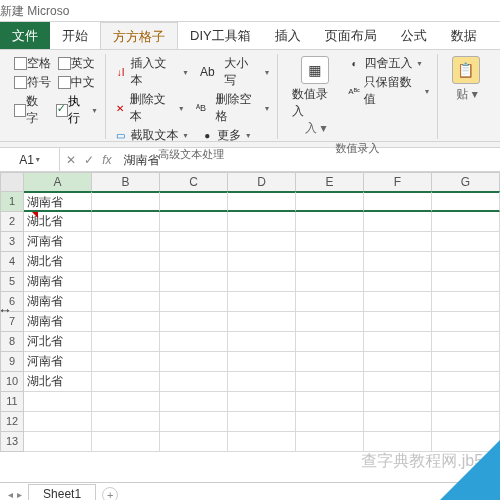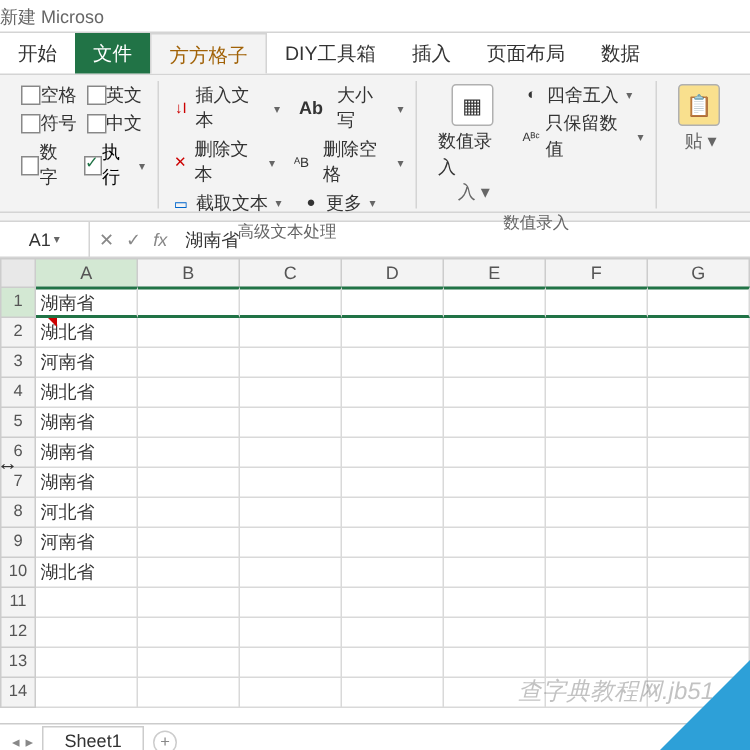--- a/index.html
+++ b/index.html
@@ -37,50 +37,51 @@
 .cell{flex:0 0 68px;border-right:1px solid #d9d9d9;border-bottom:1px solid #d9d9d9;padding:0 3px;line-height:19px;font-size:12px;background:#fff}
 .row.selrow .cell{border-top:2px solid #217346;border-bottom:2px solid #217346;margin-top:-1px}
 .row.selrow .cell:first-of-type{border-left:2px solid #217346}
 .resize{position:absolute;left:-2px;top:128px;font-size:14px}
 .errmark{position:absolute;width:8px;height:8px;left:32px;top:40px}
 .errmark::before{content:"";position:absolute;border-left:6px solid transparent;border-top:6px solid #c00}
 .sheets{height:24px;border-top:1px solid #ccc;display:flex;align-items:center;padding:0 8px;gap:6px;background:#fff}
 .sheet-nav{display:flex;gap:4px;color:#888;font-size:10px}
 .sheet-tab{padding:2px 14px;border:1px solid #ccc;border-bottom:2px solid #217346;background:#fff;font-size:12px}
 .addsheet{width:16px;height:16px;border:1px solid #ccc;border-radius:50%;text-align:center;line-height:14px;color:#888;font-size:11px}
-.watermark{position:absolute;right:24px;bottom:28px;font-size:16px;color:rgba(80,80,80,.35);font-style:italic}
+.watermark{position:absolute;right:8px;bottom:28px;font-size:16px;color:rgba(80,80,80,.35);}
 .corner-tri{position:absolute;right:0;bottom:0;border-right:60px solid #2da0d8;border-top:60px solid transparent}
 </style>
 </head>
 <body>
 
 <div class="titlebar">新建 Microso</div>
 
 <div class="tabs">
+  <div class="tab file">文件</div>
   <div class="tab">开始</div>
-  <div class="tab file">文件</div>
   <div class="tab active">方方格子</div>
   <div class="tab">DIY工具箱</div>
   <div class="tab">插入</div>
   <div class="tab">页面布局</div>
+  <div class="tab">公式</div>
   <div class="tab">数据</div>
 </div>
 
 <div class="ribbon">
   <div class="group">
     <div>
       <div class="chk-row"><span class="chk"></span><span>空格</span>&nbsp;&nbsp;<span class="chk"></span><span>英文</span></div>
       <div class="chk-row"><span class="chk"></span><span>符号</span>&nbsp;&nbsp;<span class="chk"></span><span>中文</span></div>
       <div class="chk-row"><span class="chk"></span><span>数字</span>&nbsp;&nbsp;<span class="chk on"></span><span style="color:#000000">执行</span><span class="dd">▾</span></div>
     </div>
     <div></div>
   </div>
   <div class="group">
     <div>
-      <div class="btn-row"><span class="ico" style="color:#c00">↓I</span><span>插入文本</span><span class="dd">▾</span>&nbsp;&nbsp;<span style="font-weight:bold">Ab</span>&nbsp;<span>大小写</span><span class="dd">▾</span></div>
+      <div class="btn-row"><span class="ico" style="color:#c00">↓I</span><span>插入文本</span><span class="dd">▾</span>&nbsp;&nbsp;<span style="font-weight:normal">Ab</span>&nbsp;<span>大小写</span><span class="dd">▾</span></div>
       <div class="btn-row"><span class="ico" style="color:#c00">✕</span><span>删除文本</span><span class="dd">▾</span>&nbsp;&nbsp;<span style="font-size:9px">ᴬB</span>&nbsp;<span>删除空格</span><span class="dd">▾</span></div>
       <div class="btn-row"><span class="ico" style="color:#06c">▭</span><span>截取文本</span><span class="dd">▾</span>&nbsp;&nbsp;<span class="ico">●</span><span>更多</span><span class="dd">▾</span></div>
     </div>
     <div class="group-label">高级文本处理</div>
   </div>
   <div class="group">
     <div style="display:flex;gap:4px">
       <div class="bigbtn">
           <div class="bigico">▦</div>
           <span>数值录入</span>
@@ -259,30 +260,20 @@
       <div class="row">
         <div class="rh">13</div>
         <div class="cell"></div>
         <div class="cell"></div>
         <div class="cell"></div>
         <div class="cell"></div>
         <div class="cell"></div>
         <div class="cell"></div>
         <div class="cell"></div>
       </div>
-      <div class="row">
-        <div class="rh">14</div>
-        <div class="cell"></div>
-        <div class="cell"></div>
-        <div class="cell"></div>
-        <div class="cell"></div>
-        <div class="cell"></div>
-        <div class="cell"></div>
-        <div class="cell"></div>
-      </div>
     </div>
   <div class="resize">↔</div>
   <div class="errmark"></div>
 </div>
 
 <div class="sheets">
   <div class="sheet-nav">
       <span>◂</span>
       <span>▸</span>
     </div>

